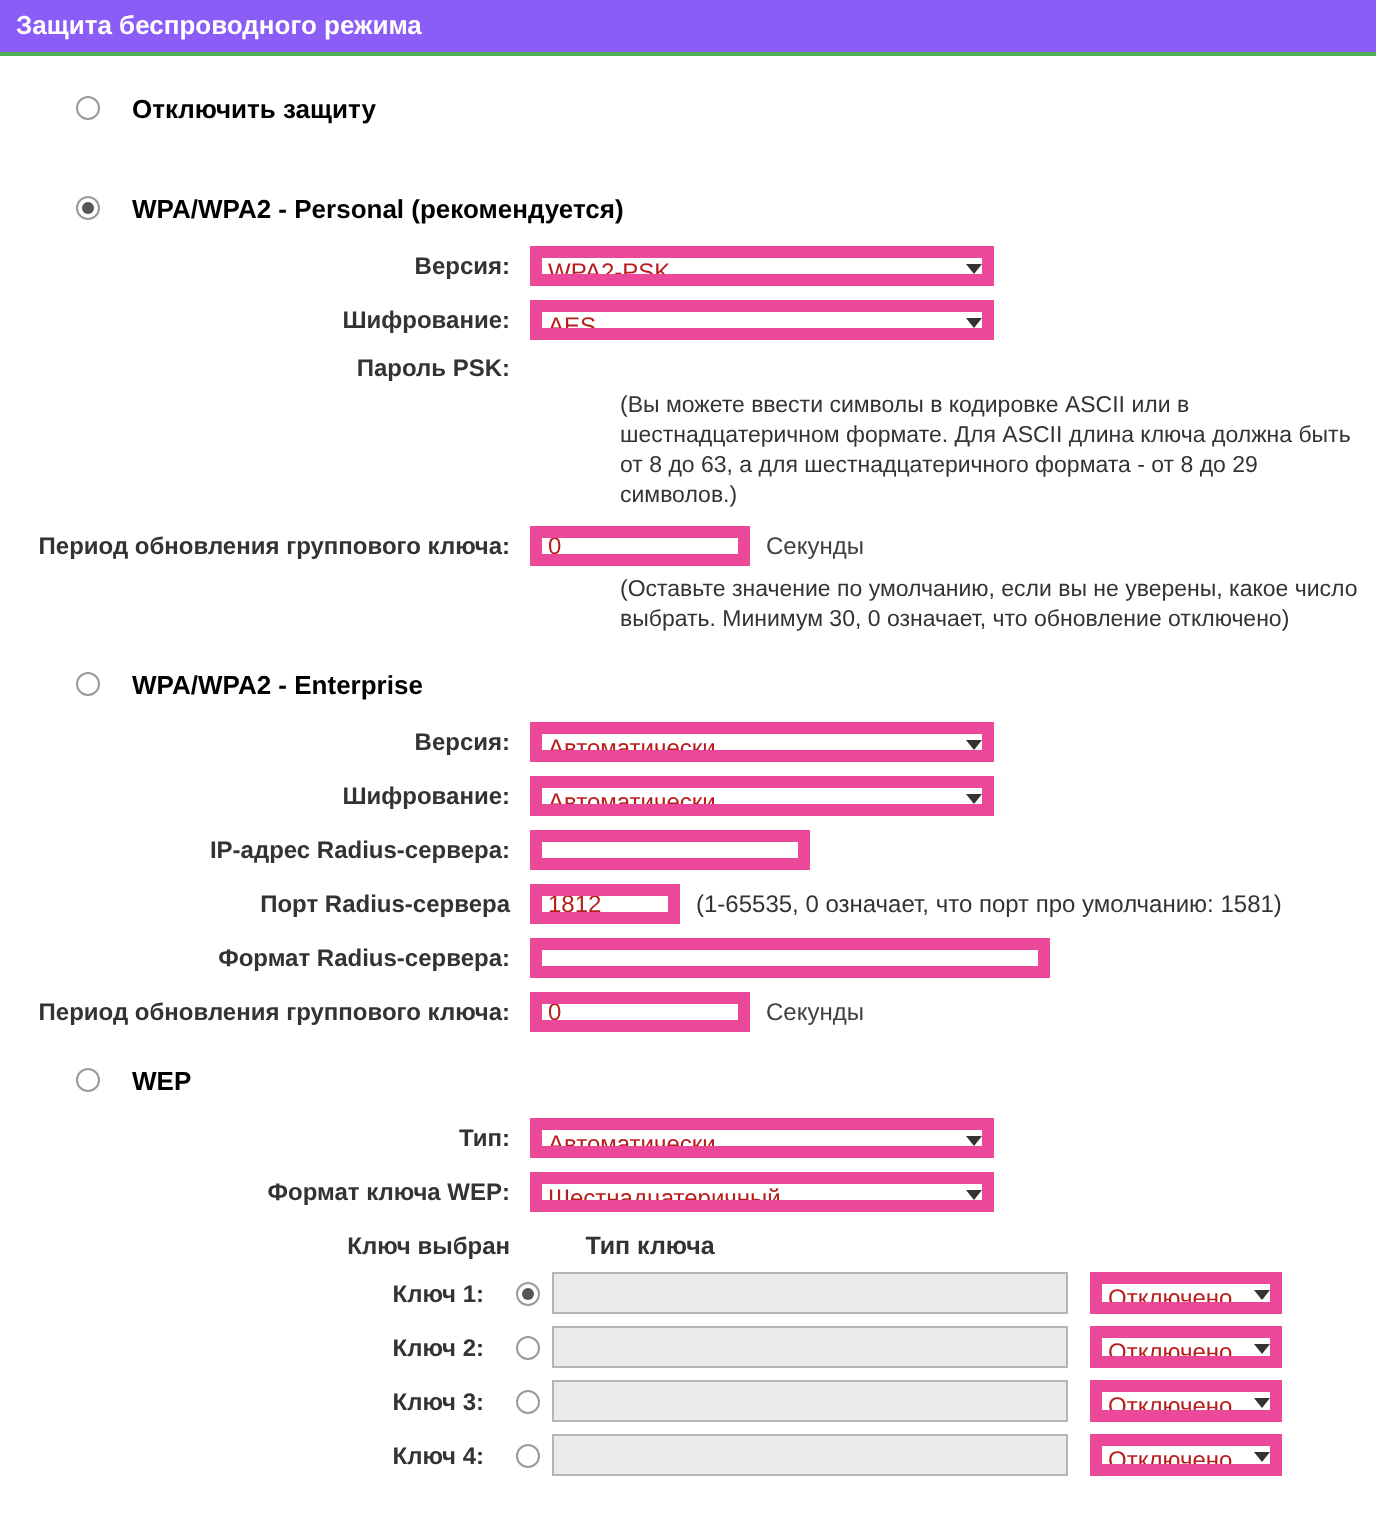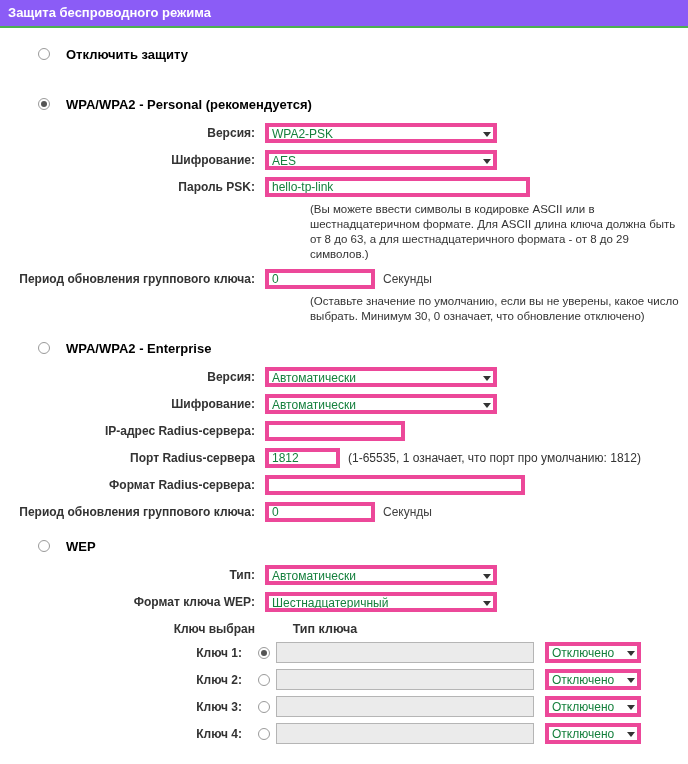--- a/index.html
+++ b/index.html
@@ -85,22 +85,22 @@
     padding-right: 10px;
     font-weight: bold;
     font-size: 12px;
     color: #333333;
     box-sizing: border-box;
     flex: 0 0 auto;
   }
   select.inp, input.inp {
     font-family: "Liberation Sans", sans-serif;
     font-size: 12px;
-    color: #15803d;
-    border: 4px solid #ec4899;
+    color: #b91c1c;
+    border: 6px solid #ec4899;
     background: #ffffff;
     height: 20px;
     box-sizing: border-box;
     padding: 0 3px;
   }
   select.inp {
     -webkit-appearance: none;
     appearance: none;
     padding-right: 18px;
     position: relative;
@@ -252,21 +252,20 @@
       <span class="field-label">Шифрование:</span>
       <span class="select-wrap">
         <select class="inp w232">
           <option>AES</option>
         </select>
       </span>
     </div>
 
     <div class="field-row">
       <span class="field-label">Пароль PSK:</span>
-      <input class="inp w265" type="text" value="hello-tp-link" style="">
     </div>
 
     <div class="hint-block hint">(Вы можете ввести символы в кодировке ASCII или в шестнадцатеричном формате. Для ASCII длина ключа должна быть от 8 до 63, а для шестнадцатеричного формата - от 8 до 29 символов.)</div>
 
     <div class="field-row">
       <span class="field-label">Период обновления группового ключа:</span>
       <input class="inp w110" type="text" value="0" style="">
       <span class="unit">Секунды</span>
     </div>
 
@@ -296,21 +295,21 @@
     </div>
 
     <div class="field-row">
       <span class="field-label">IP-адрес Radius-сервера:</span>
       <input class="inp w140" type="text" value="" style="">
     </div>
 
     <div class="field-row">
       <span class="field-label">Порт Radius-сервера</span>
       <input class="inp w75" type="text" value="1812" style="">
-      <span class="hint-inline">(1-65535, 1 означает, что порт про умолчанию: 1812)</span>
+      <span class="hint-inline">(1-65535, 0 означает, что порт про умолчанию: 1581)</span>
     </div>
 
     <div class="field-row">
       <span class="field-label">Формат Radius-сервера:</span>
       <input class="inp w260" type="text" value="" style="">
     </div>
 
     <div class="field-row">
       <span class="field-label">Период обновления группового ключа:</span>
       <input class="inp w110" type="text" value="0" style="">

